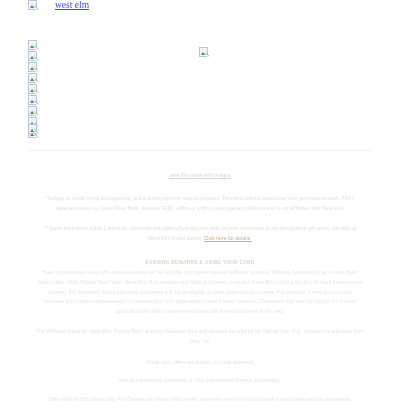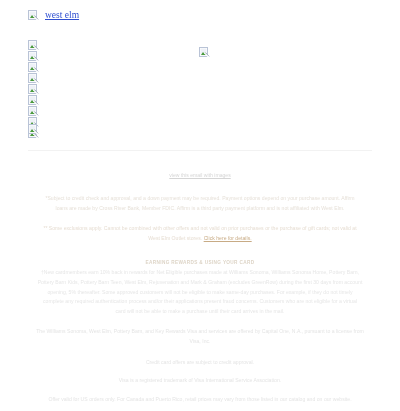--- a/index.html
+++ b/index.html
@@ -24,24 +24,24 @@
     position: relative;
     vertical-align: -2px;
     flex: 0 0 auto;
   }
   .brokenimg svg { display: block; }
 
   
   .logo-row {
     position: absolute;
     left: 28px;
-    top: 10px;
+    top: 0;
     display: flex;
     align-items: center;
-    gap: 6px;
+    gap: 16px;
     justify-content: space-between;
   }
   .logo-alt {
     font-size: 9.5px;
     line-height: 11px;
     color: #2f4fd0;
     text-decoration: underline;
     font-family: "Liberation Serif", serif;
     white-space: nowrap;
   }

